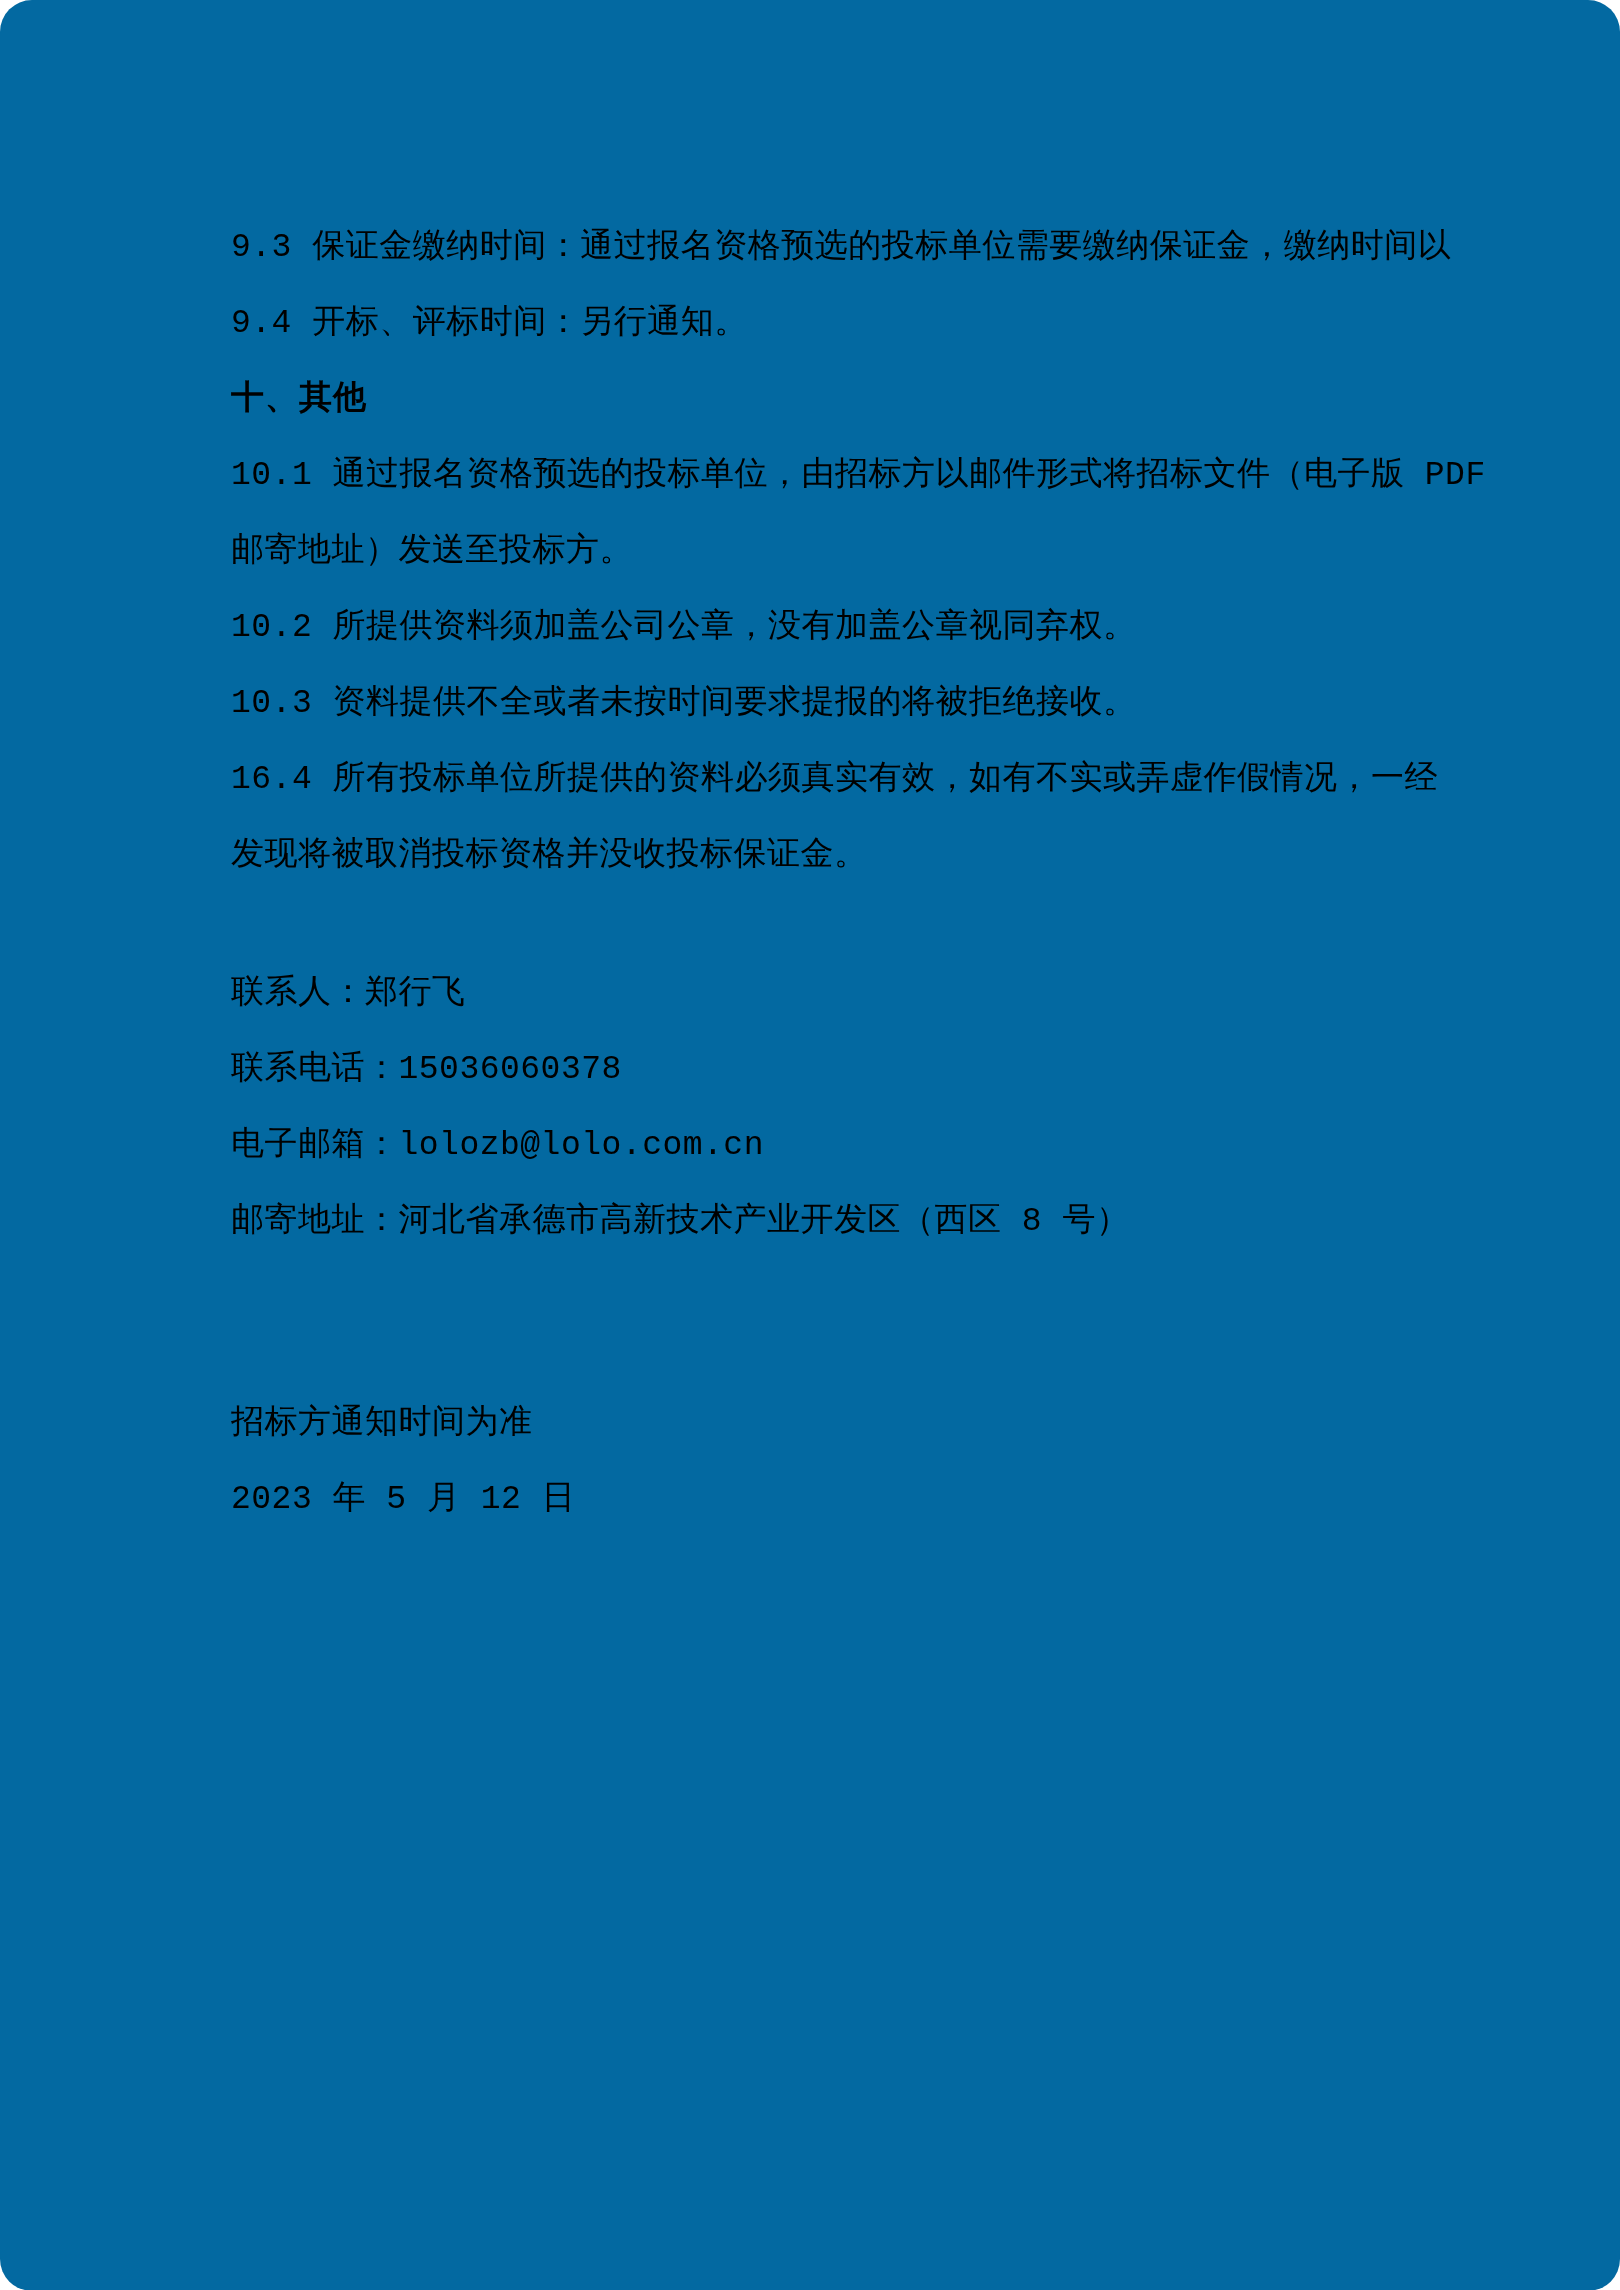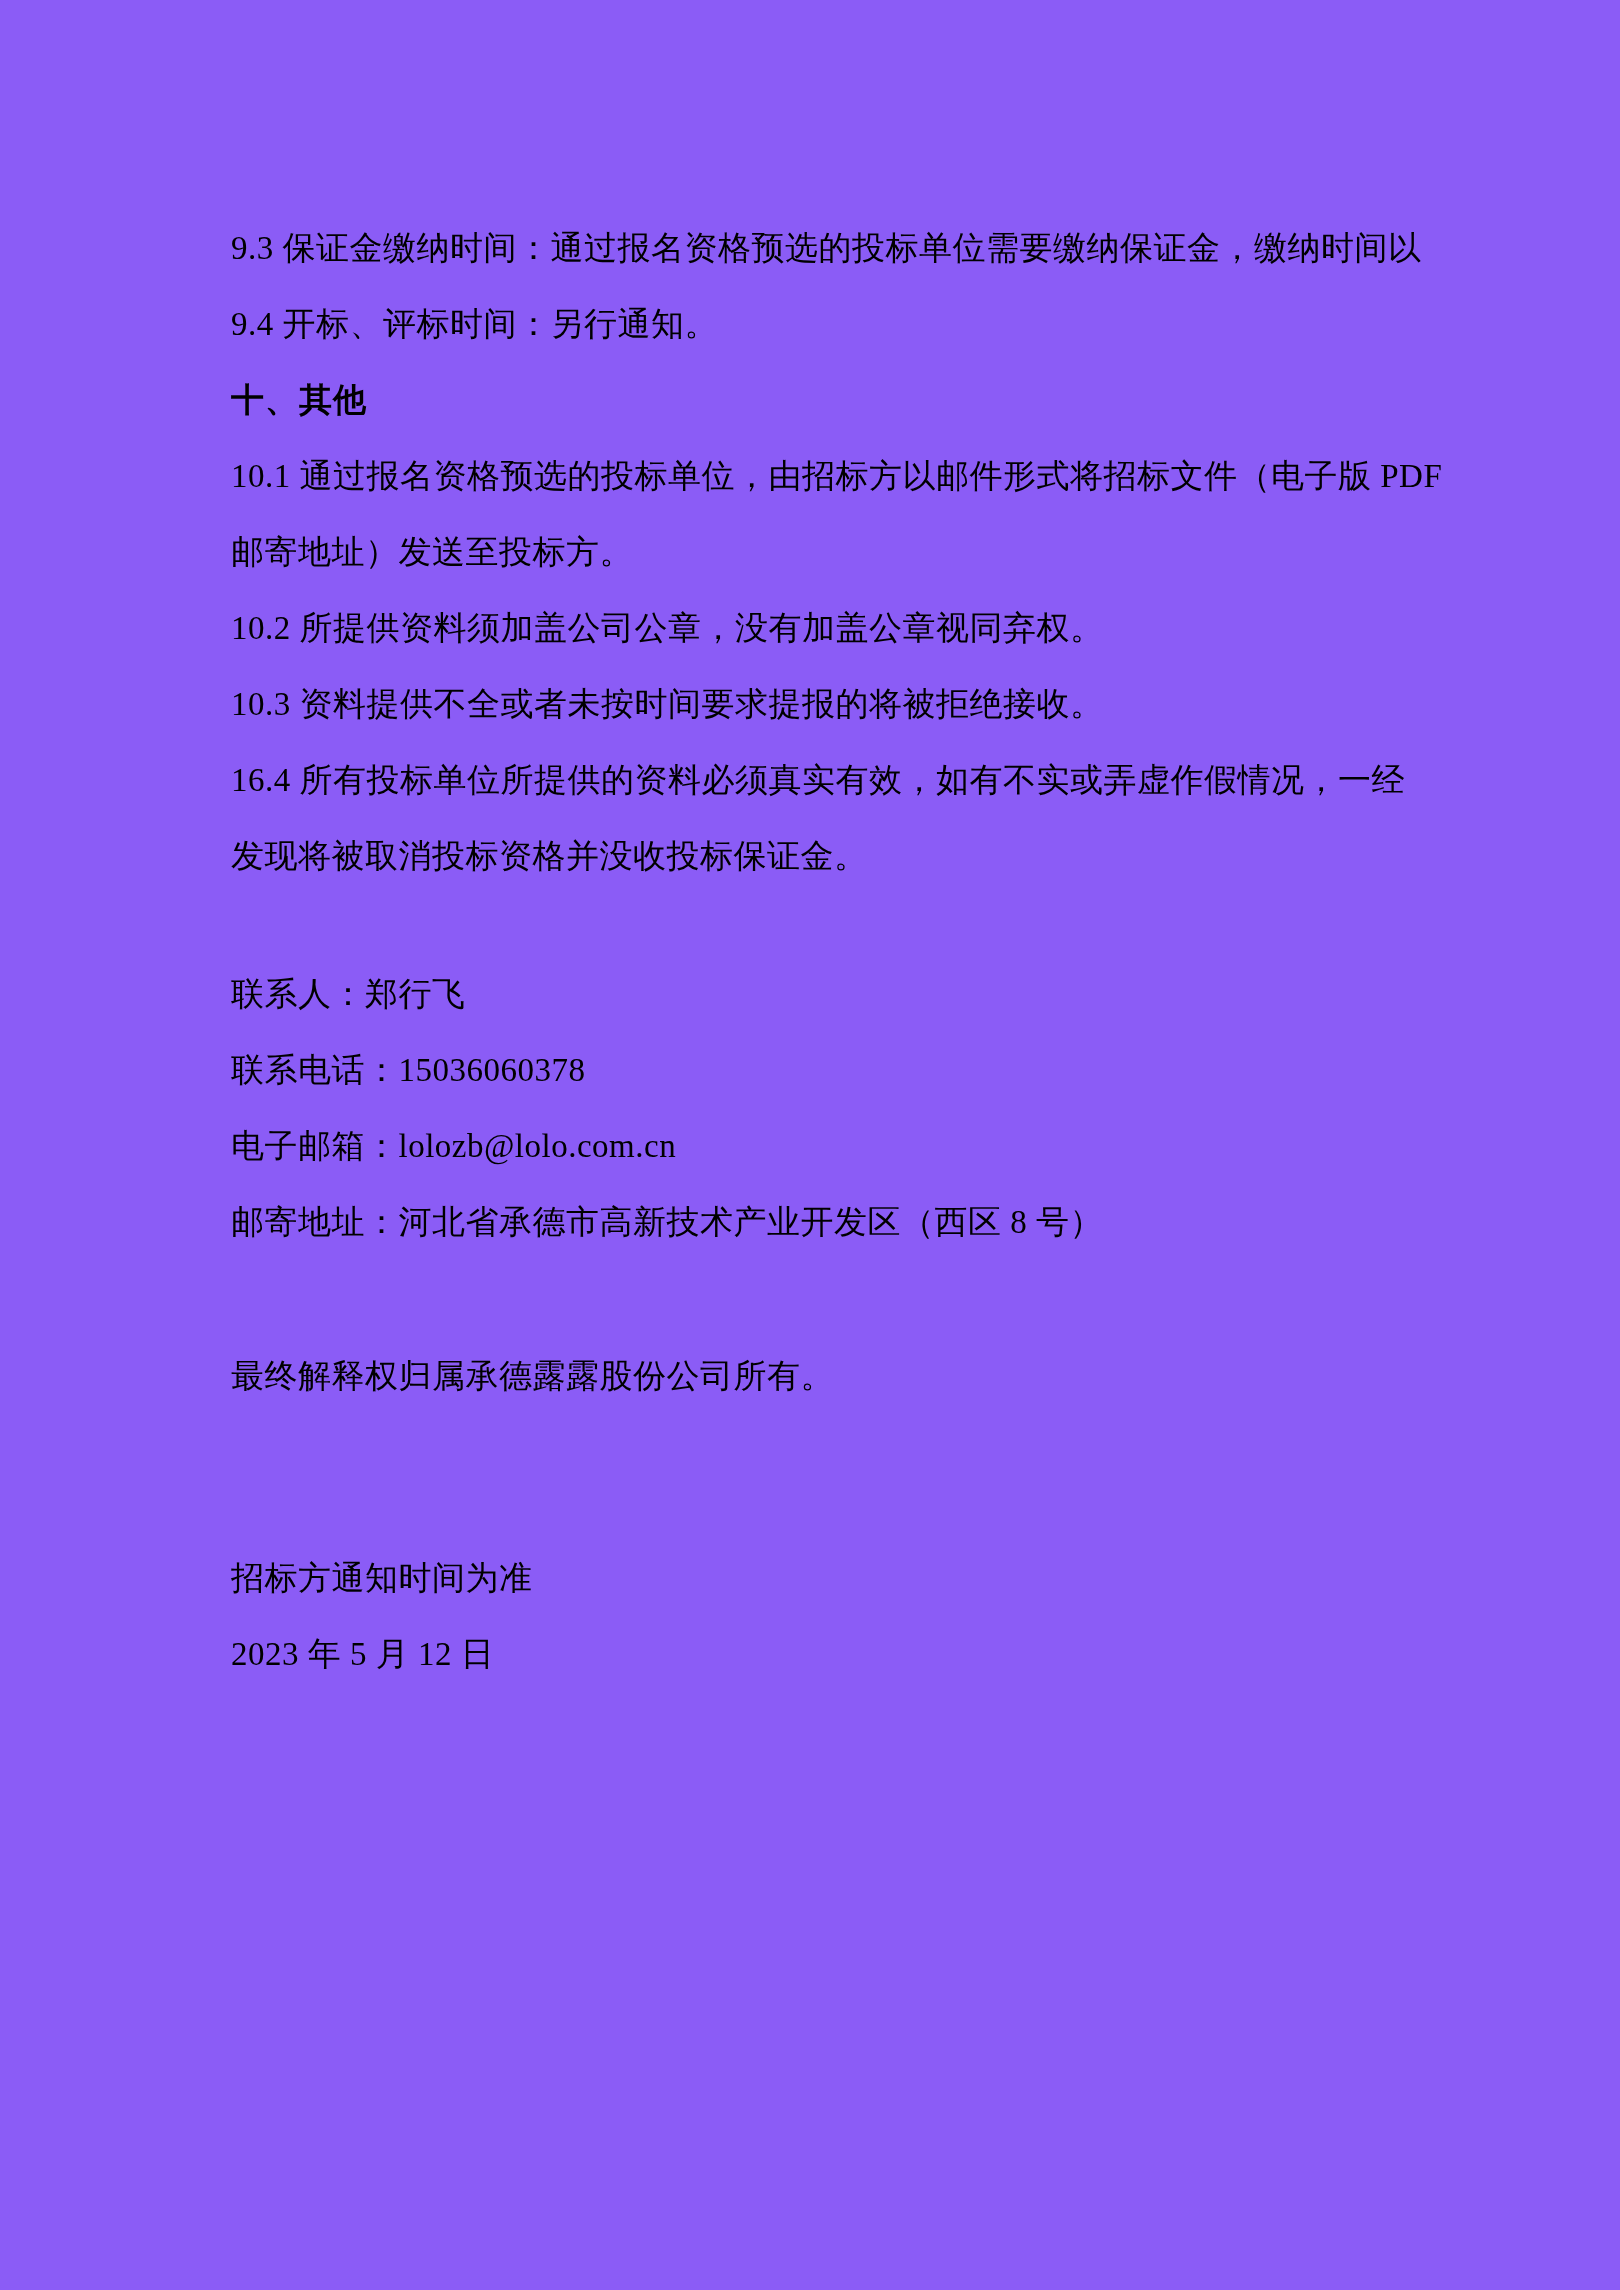--- a/index.html
+++ b/index.html
@@ -1,24 +1,25 @@
 <!DOCTYPE html>
 <html><head>
 <meta charset="utf-8">
 <style>
   * { margin: 0; padding: 0; box-sizing: border-box; }
   html, body { background: #ffffff; }
   .page {
     position: relative;
     width: 1620px;
     height: 2291px;
-    background: #8b5cf6;
+    background: #0369a1;
     color: #000000;
-    font-family: Liberation Serif, serif;
+    font-family: Liberation Mono, monospace;
     overflow: hidden;
+    border-radius: 32px;
   }
   .content {
     position: absolute;
     left: 231px;
     top: 210px;
     width: 1172px;
   }
   .line {
     font-size: 33px;
     line-height: 76px;
@@ -56,23 +57,20 @@
     <div class="line">16.4 所有投标单位所提供的资料必须真实有效，如有不实或弄虚作假情况，一经</div>
     <div class="line">发现将被取消投标资格并没收投标保证金。</div>
 
     <div class="contact-block">
       <div class="line">联系人：郑行飞</div>
       <div class="line">联系电话：15036060378</div>
       <div class="line">电子邮箱：lolozb@lolo.com.cn</div>
       <div class="line">邮寄地址：河北省承德市高新技术产业开发区（西区 8 号）</div>
     </div>
 
-    <div class="disclaimer-block">
-      <div class="line">最终解释权归属承德露露股份公司所有。</div>
-    </div>
 
     <div class="signature-block">
       <div class="line">招标方通知时间为准</div>
       <div class="line">2023 年 5 月 12 日</div>
     </div>
 
   </div>
 </div>
 
 

